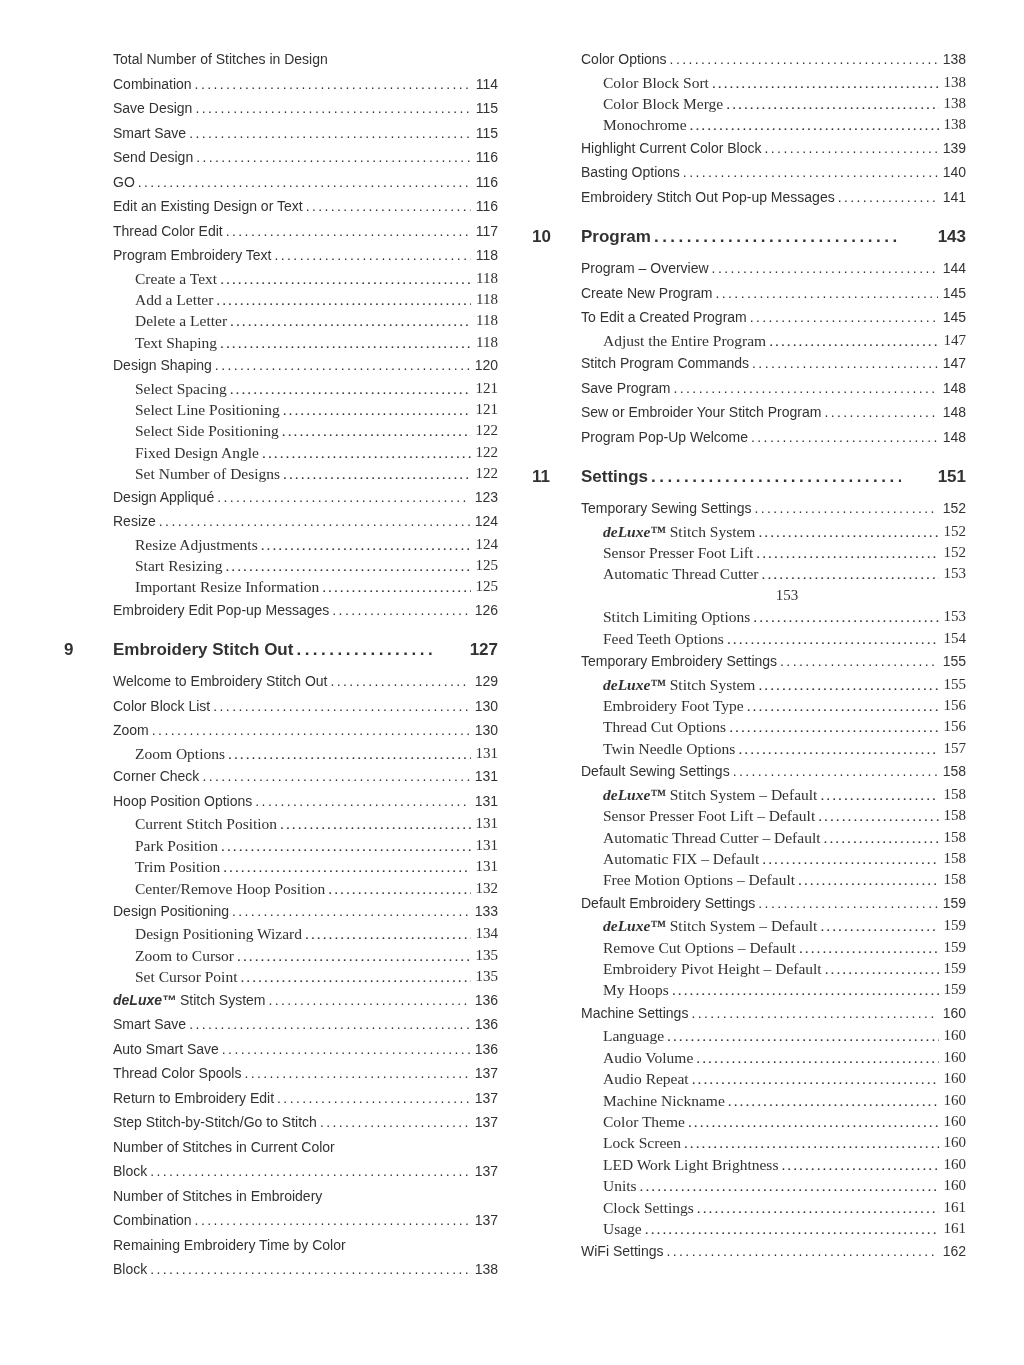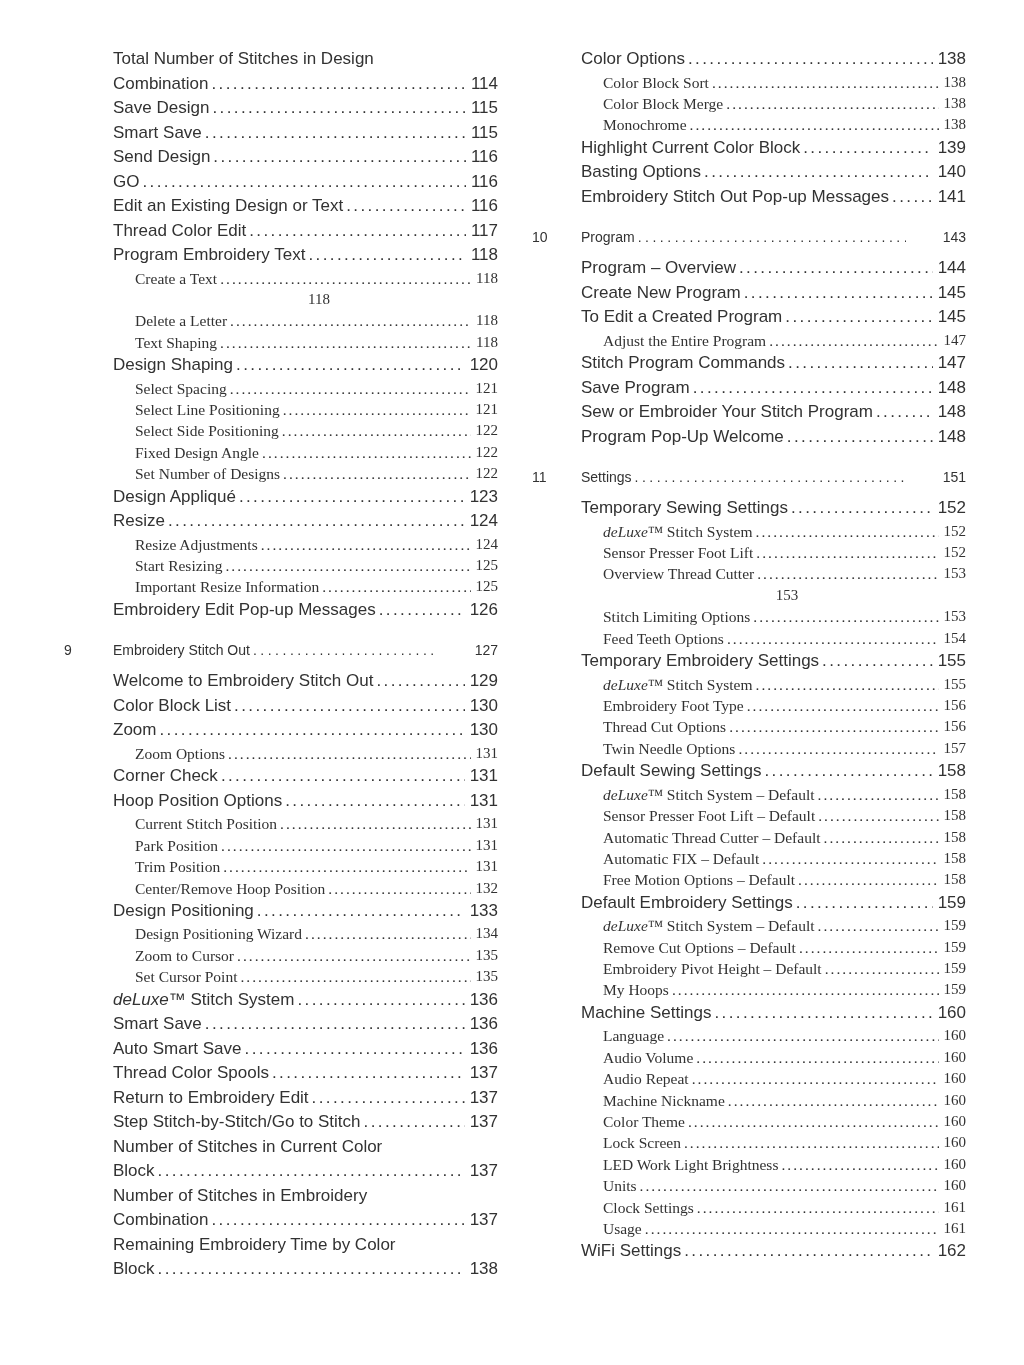--- a/index.html
+++ b/index.html
@@ -45,54 +45,54 @@
     white-space: nowrap;
     padding-left: 3px;
   }
   .entry .page {
     flex: 0 0 auto;
     padding-left: 5px;
   }
 
   
   .entry.l1 {
-    font-size: 17px;
+    font-size: 14px;
     line-height: 24.5px;
     align-items: flex-end;
   }
   .entry.l1 .label::after { letter-spacing: 2.4px; }
 
   
   .entry.l2 {
     font-family: "Liberation Serif", serif;
     font-size: 15.5px;
     line-height: 21.4px;
     padding-left: 22px;
     justify-content: center;
   }
   .entry.l2 .label::after { letter-spacing: 2px; }
   .entry.l2 .page { font-size: 15px; }
 
   
   .entry.ch {
-    font-size: 14px;
-    font-weight: normal;
+    font-size: 17px;
+    font-weight: bold;
     line-height: 26px;
     margin-top: 15px;
     margin-bottom: 6px;
     position: relative;
     gap: 32px;
   }
   .entry.ch .label::after { letter-spacing: 3.5px; }
   .ch-num {
     position: absolute;
     left: -49px;
     top: 0;
   }
-  em { font-style: italic; }
+  em { font-style: italic; font-weight: bold; }
 </style>
 </head>
 <body>
 
 <div class="sheet">
   <div class="columns">
     <div class="col">
         <div class="entry l1">
           <span class="label">Total Number of Stitches in Design
 Combination</span>
@@ -124,20 +124,21 @@
         </div>
         <div class="entry l1">
           <span class="label">Program Embroidery Text</span>
           <span class="page">118</span>
         </div>
         <div class="entry l2">
           <span class="label">Create a Text</span>
           <span class="page">118</span>
         </div>
         <div class="entry l2">
+          <span class="label">Add a Letter</span>
           <span class="page">118</span>
         </div>
         <div class="entry l2">
           <span class="label">Delete a Letter</span>
           <span class="page">118</span>
         </div>
         <div class="entry l2">
           <span class="label">Text Shaping</span>
           <span class="page">118</span>
         </div>
@@ -367,21 +368,21 @@
         </div>
         <div class="entry l2">
           <span class="label"><em>deLuxe™</em> Stitch System</span>
           <span class="page">152</span>
         </div>
         <div class="entry l2">
           <span class="label">Sensor Presser Foot Lift</span>
           <span class="page">152</span>
         </div>
         <div class="entry l2">
-          <span class="label">Overview Thread Cutter</span>
+          <span class="label">Automatic Thread Cutter</span>
           <span class="page">153</span>
         </div>
         <div class="entry l2">
           <span class="page">153</span>
         </div>
         <div class="entry l2">
           <span class="label">Stitch Limiting Options</span>
           <span class="page">153</span>
         </div>
         <div class="entry l2">

